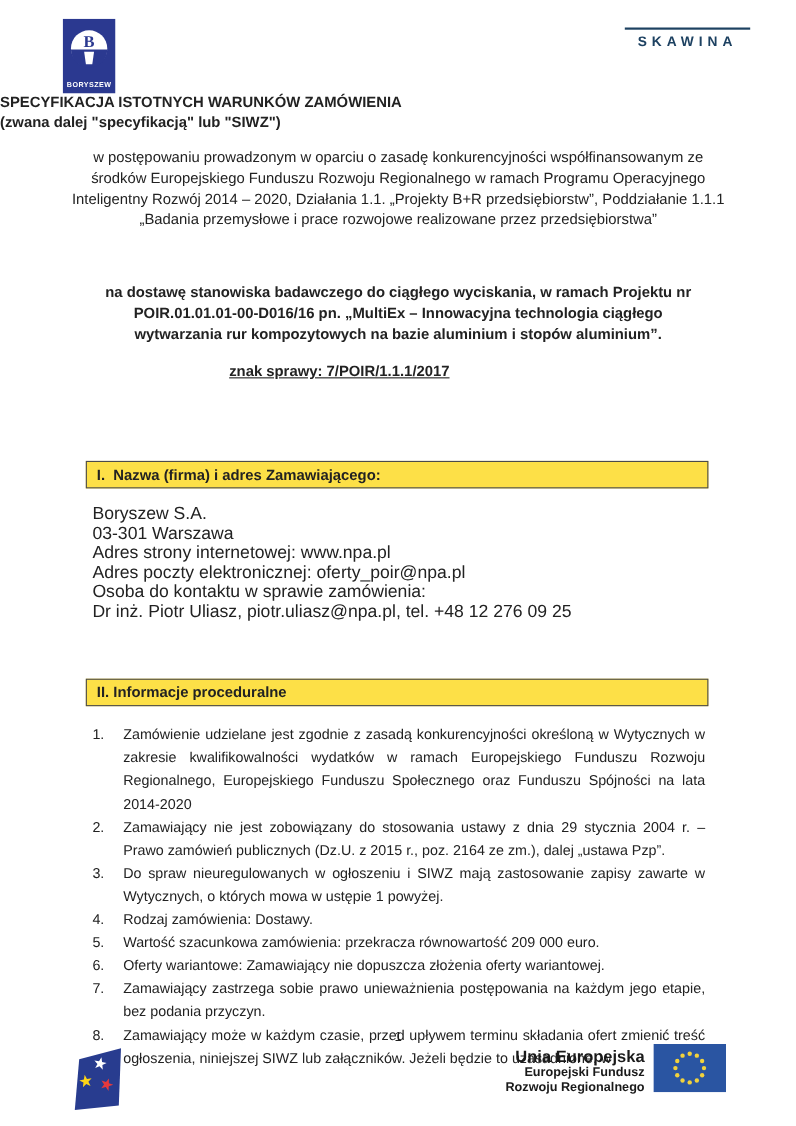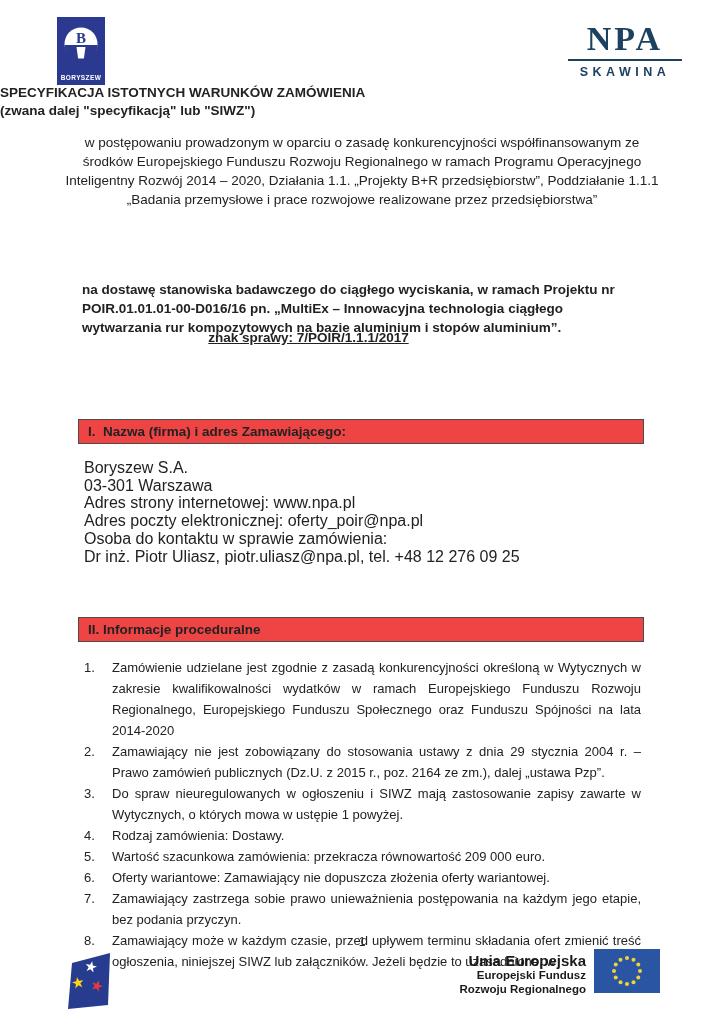--- a/index.html
+++ b/index.html
@@ -22,28 +22,28 @@
   .npa-rule{height:2px;background:#1d4161;margin:3px 0 4px 0;}
   .npa-sub{font-size:12.5px;font-weight:bold;letter-spacing:4.5px;}
 
   
   .doc-title{left:0;top:84px;width:724px;text-align:left;
     font-size:13.5px;font-weight:bold;line-height:18px;}
 
   
   .intro-par{left:62px;top:133px;width:600px;text-align:center;
     font-size:13.5px;line-height:19px;}
-  .subject-par{left:82px;top:256px;width:560px;text-align:left;
-    font-size:13.5px;font-weight:bold;line-height:19px;margin-top:24px;}
+  .subject-par{left:82px;top:256px;width:560px;text-align:center;
+    font-size:13.5px;font-weight:bold;line-height:19px;}
   .case-num{left:0;top:330px;width:617px;text-align:center;
     font-size:13.5px;font-weight:bold;text-decoration:underline;}
 
   
   .section-box{left:78px;width:546px;border:1.5px solid #4b4b4b;
-    padding:4px 9px;font-size:13.5px;font-weight:bold;background:#ef4444;}
+    padding:4px 9px;font-size:13.5px;font-weight:bold;background:#fde047;}
   .sec1{top:419px;}
   .sec2{top:617px;}
 
   
   .address{left:84px;top:459px;width:560px;font-size:16px;line-height:17.7px;}
 
   
   .proc-list{left:84px;top:657px;width:557px;font-size:13px;line-height:21px;}
   .proc-item{position:relative;padding-left:28px;text-align:justify;}
   .proc-item .num{position:absolute;left:0;top:0;}
@@ -73,21 +73,20 @@
     <circle cx="24" cy="27" r="16.5" fill="#ffffff"></circle>
     <path d="M7.5 28 A16.5 16.5 0 0 0 40.5 28 Z" fill="#2b3990"></path>
     <path d="M19.5 30 h9 l-1.6 11.5 h-5.8 Z" fill="#ffffff"></path>
     <line x1="24" y1="30" x2="24" y2="12" stroke="#2b3990" stroke-width="0"></line>
     <text x="24" y="25.5" font-size="15" font-weight="bold" fill="#2b3990" text-anchor="middle" font-family="'Liberation Serif','DejaVu Serif',serif">B</text>
   </svg>
   <div style="position:absolute;left:0;bottom:4px;width:48px;text-align:center;color:#fff;font-size:6.5px;font-weight:bold;letter-spacing:0.4px;">BORYSZEW</div>
 </div>
 
 <div class="abs npa-logo">
-  <div class="npa-word">NPA</div>
   <div class="npa-rule"></div>
   <div class="npa-sub">SKAWINA</div>
 </div>
 
 <div class="abs doc-title">
   <div>SPECYFIKACJA ISTOTNYCH WARUNKÓW ZAMÓWIENIA</div>
   <div>(zwana dalej "specyfikacją" lub "SIWZ")</div>
 </div>
 
 <div class="abs intro-par">w postępowaniu prowadzonym w oparciu o zasadę konkurencyjności współfinansowanym ze środków Europejskiego Funduszu Rozwoju Regionalnego w ramach Programu Operacyjnego Inteligentny Rozwój 2014 – 2020, Działania 1.1. „Projekty B+R przedsiębiorstw”, Poddziałanie 1.1.1 „Badania przemysłowe i prace rozwojowe realizowane przez przedsiębiorstwa”</div>

